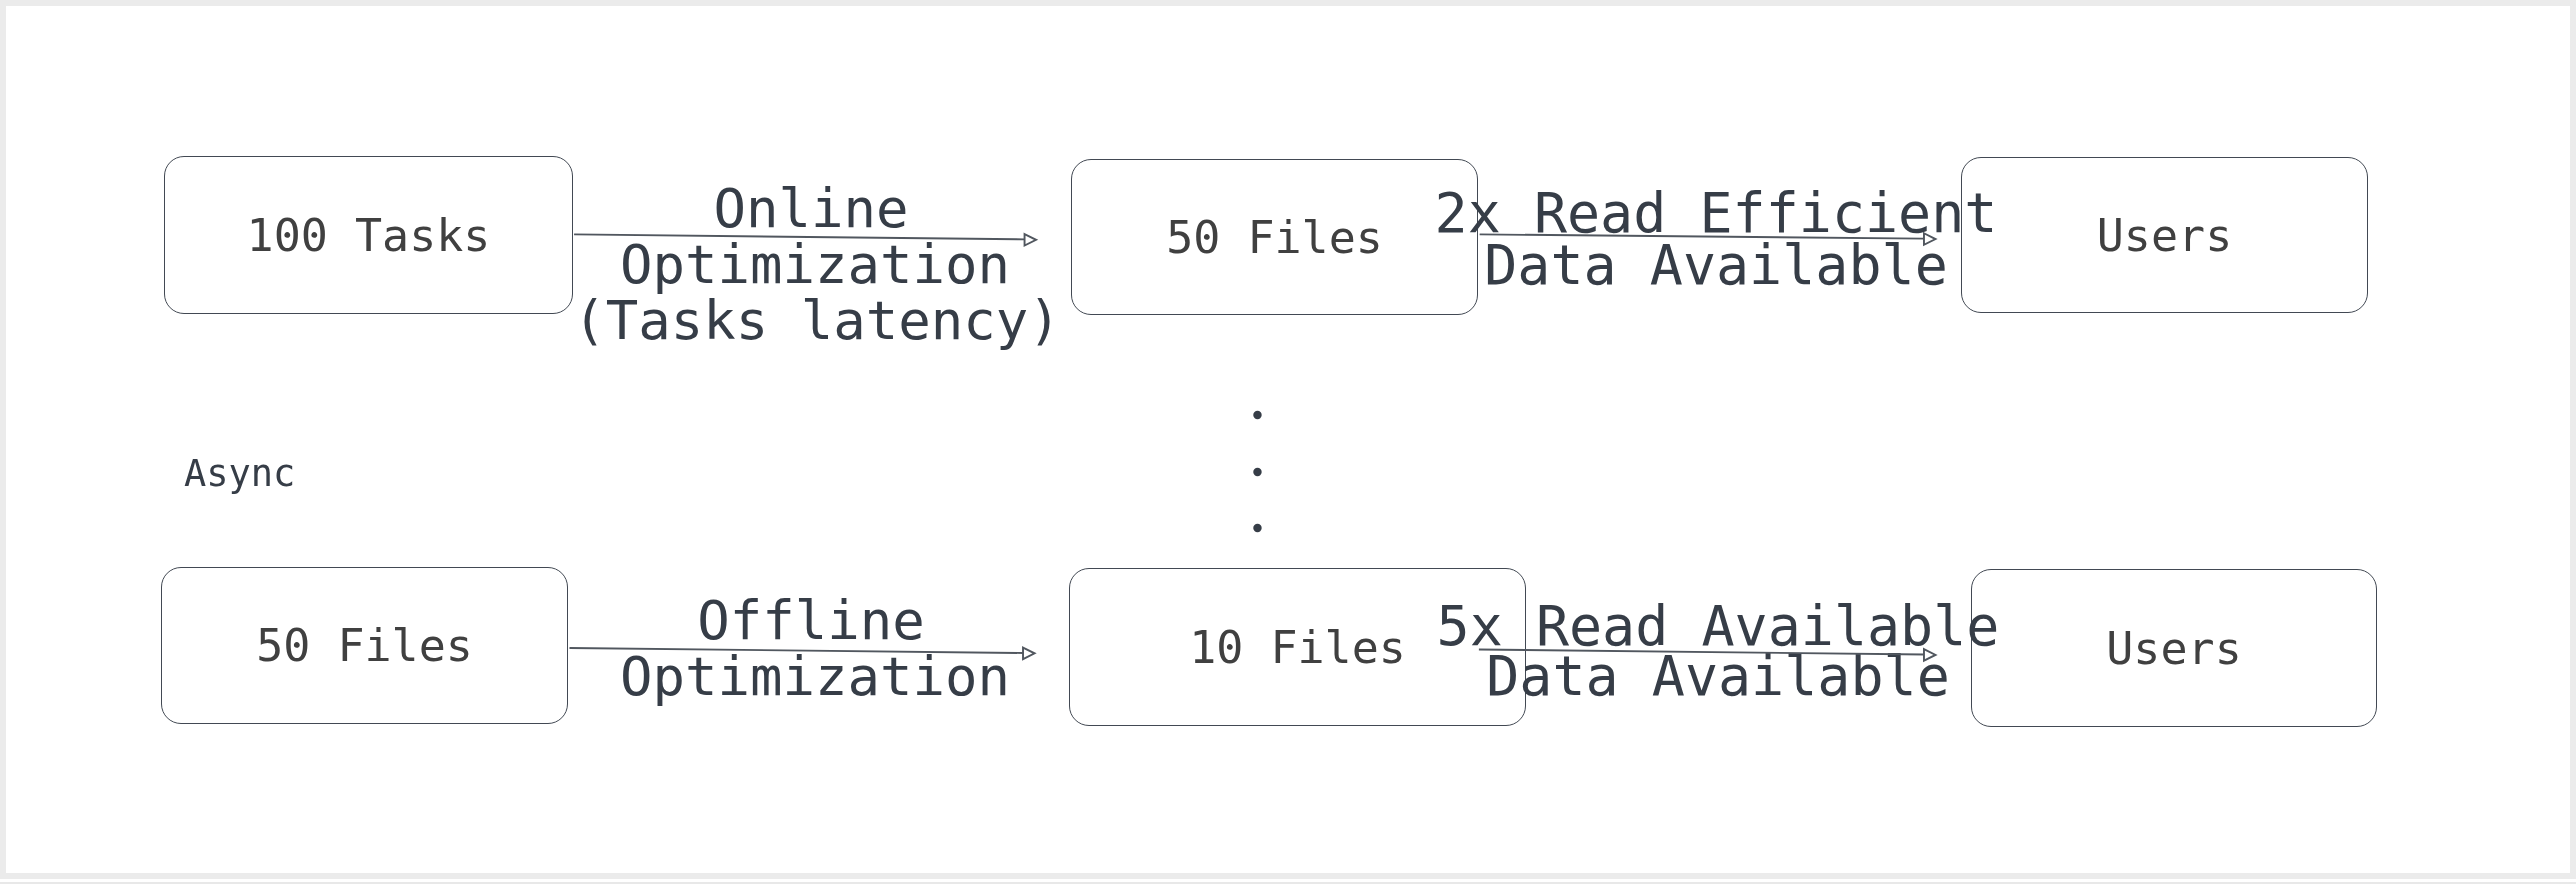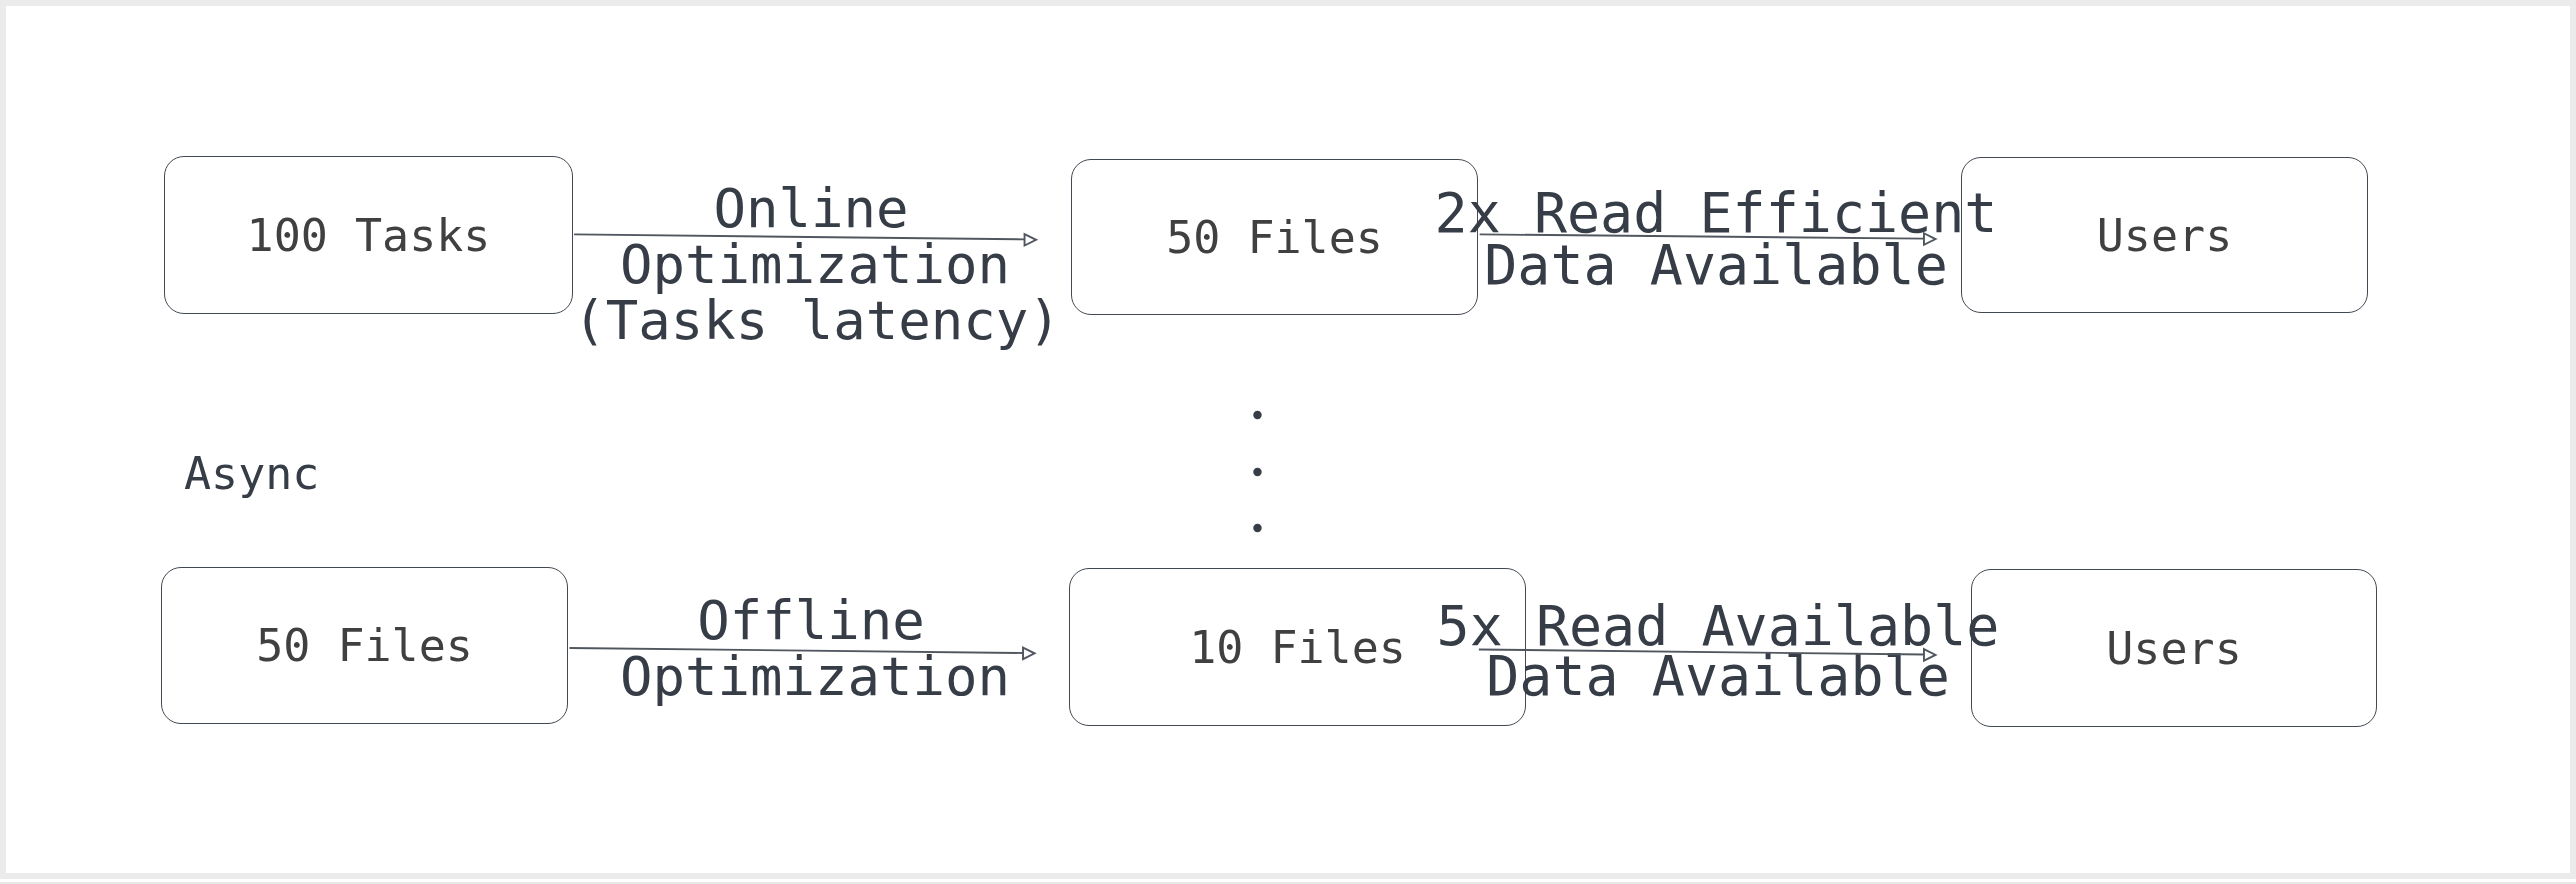--- a/index.html
+++ b/index.html
@@ -70,21 +70,21 @@
   .e3-l2 { left: 809px; top: 670px; }
   
   .e4-l1 { left: 1712px; top: 620px; }
   .e4-l2 { left: 1712px; top: 670px; }
 
   .async-label {
     position: absolute;
     left: 178px;
     top: 467px;
     transform: translateY(-50%);
-    font-size: 45px;
+    font-size: 37px;
     color: #363d47;
     white-space: nowrap;
   }
   svg.overlay {
     position: absolute;
     left: 0; top: 0;
     width: 2576px;
     height: 885px;
     pointer-events: none;
   }

